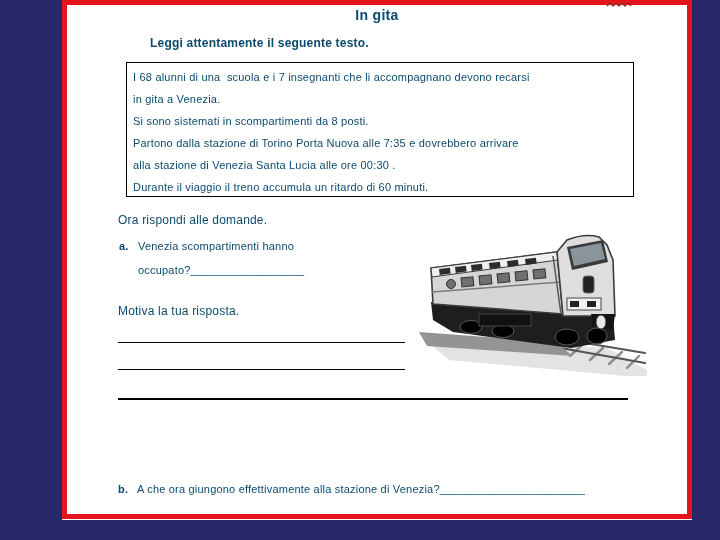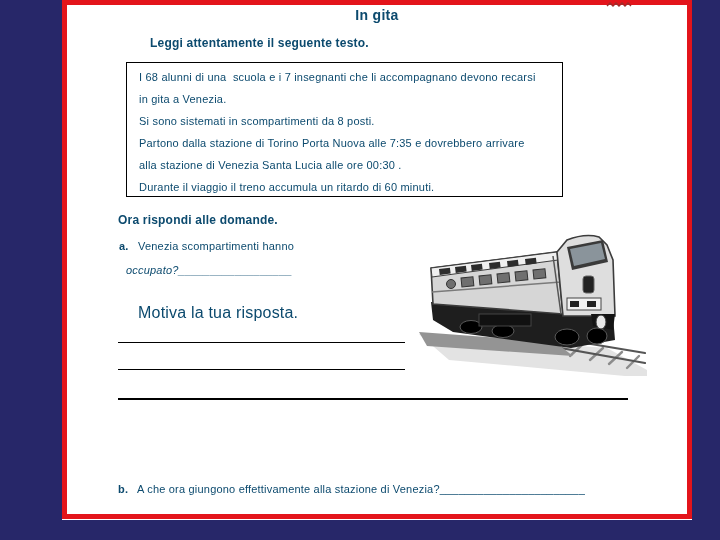--- a/index.html
+++ b/index.html
@@ -47,69 +47,67 @@
     left: 56px; top: 36px;
     font-size: 12px;
     font-weight: bold;
     letter-spacing: 0.2px;
     white-space: pre;
     padding-left: 32px;
   }
   .passage-box {
     position: absolute;
     left: 64px; top: 62px;
-    width: 437px; height: 135px;
+    width: 508px; height: 135px;
     border: 1px solid #000;
     box-sizing: border-box;
-    padding: 3px 4px 0 12px;
+    padding: 3px 4px 0 6px;
   }
   .passage-line {
     font-size: 11px;
     line-height: 22px;
     letter-spacing: 0.2px;
     white-space: pre;
   }
   .questions-header {
     position: absolute;
     left: 56px; top: 213px;
     font-size: 12px;
-    font-weight: bold;
+    font-weight: normal;
     letter-spacing: 0.2px;
     white-space: pre;
   }
   .question-a {
     position: absolute;
     left: 57px; top: 240px;
     font-size: 11px;
     letter-spacing: 0.2px;
   }
   .q-label {
     display: inline-block;
     width: 19px;
     font-weight: bold;
   }
   .q-a-line2 {
-    margin-left: 7px;
+    margin-left: 19px;
     margin-top: 12px;
     white-space: pre;
-    font-style: italic;
   }
   .question-a .q-text, .question-b .q-text { white-space: pre; }
   .train-wrap {
     position: absolute;
     left: 353px; top: 226px;
     width: 232px; height: 150px;
   }
   .motivate {
     position: absolute;
     left: 56px; top: 304px;
-    font-size: 16px;
-    letter-spacing: 0.2px;
-    white-space: pre;
-    margin-left: 20px;
+    font-size: 12px;
+    letter-spacing: 0.2px;
+    white-space: pre;
   }
   .answer-line {
     position: absolute;
     height: 0;
     border-bottom: 1px solid #000;
   }
   .answer-line.l1 { left: 56px; top: 342px; width: 287px; }
   .answer-line.l2 { left: 56px; top: 369px; width: 287px; }
   .answer-line.thick { left: 56px; top: 398px; width: 510px; border-bottom-width: 2px; }
   .question-b {

